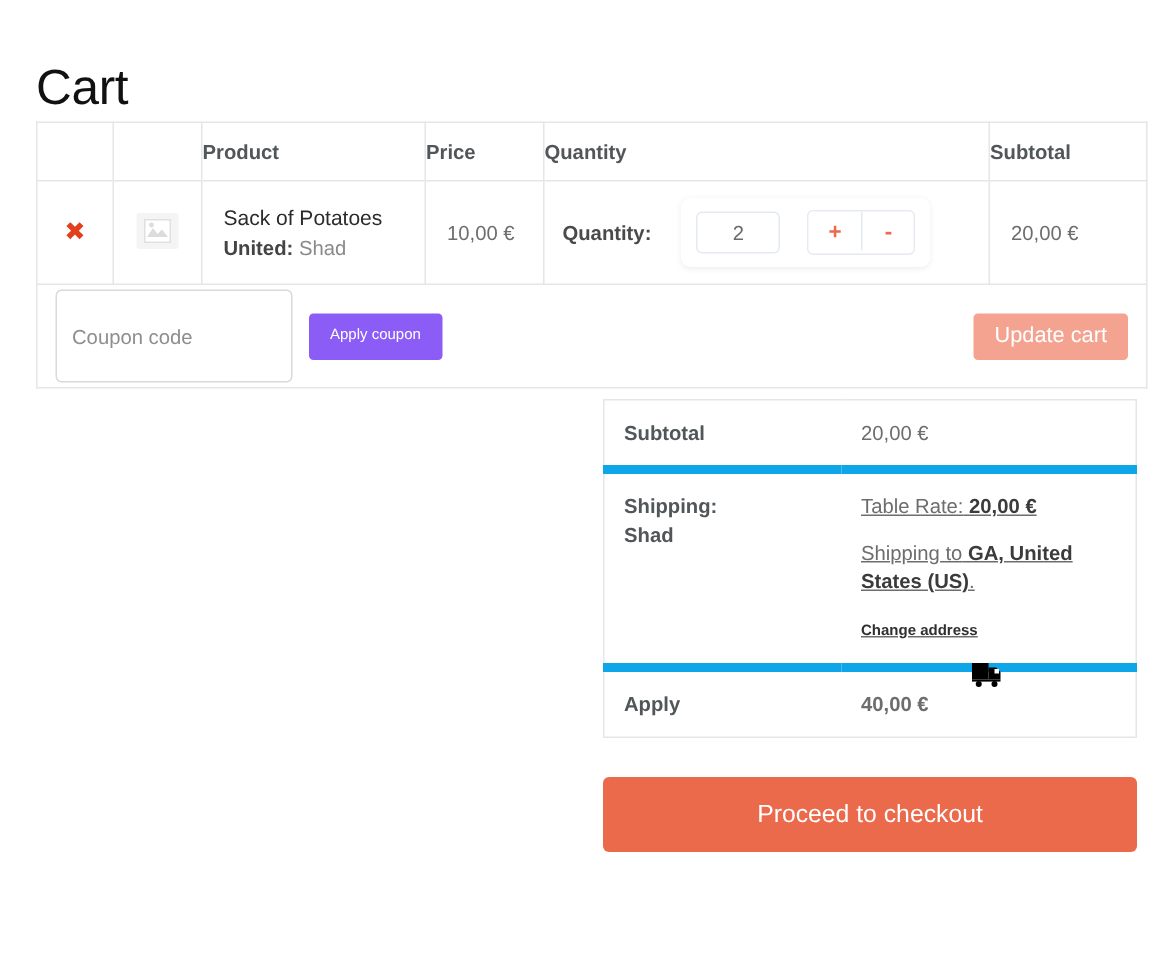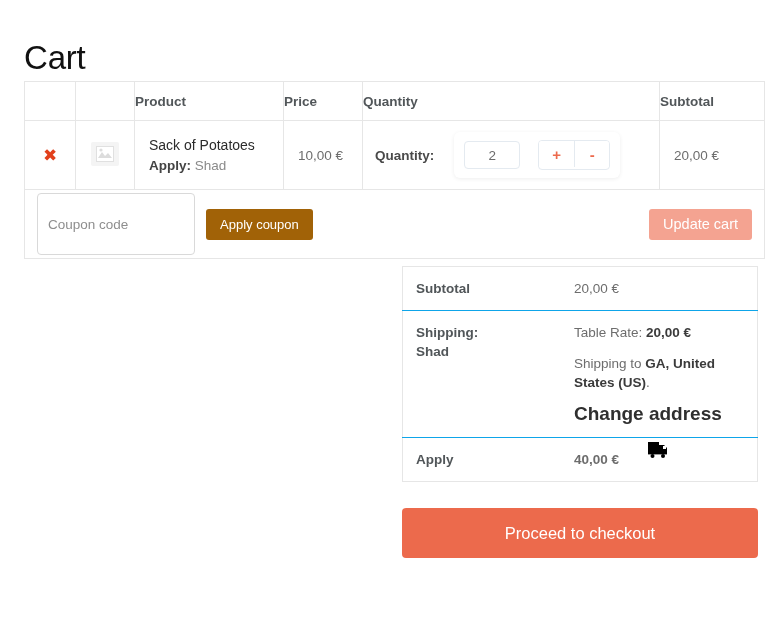--- a/index.html
+++ b/index.html
@@ -192,22 +192,22 @@
   .coupon-input::placeholder { color: #8e8e8e; }
   .btn {
     border: none;
     border-radius: 3px;
     color: #ffffff;
     font-family: "Liberation Sans", sans-serif;
     cursor: pointer;
     line-height: 1;
   }
   .btn-apply {
-    background: #a16207;
-    font-size: 13px;
+    background: #8b5cf6;
+    font-size: 10px;
     padding: 0 14px;
     height: 31px;
     margin-left: 11px;
   }
   .btn-update {
     background: #f4a391;
     font-size: 14.5px;
     padding: 0 14px;
     height: 31px;
     cursor: default;
@@ -229,43 +229,43 @@
   }
   table.totals-table {
     width: 100%;
     border-collapse: collapse;
     border: 1px solid #e6e6e6;
     background: #fff;
     table-layout: fixed;
   }
   table.totals-table th,
   table.totals-table td {
-    border-top: 1px solid #0ea5e9;
+    border-top: 6px solid #0ea5e9;
     padding: 12px 13px;
     vertical-align: top;
     font-size: 13.5px;
   }
   table.totals-table tr:first-child th,
   table.totals-table tr:first-child td { border-top: none; }
   table.totals-table th {
     width: 132px;
     text-align: left;
     font-weight: bold;
     color: #515659;
     line-height: 19px;
   }
   table.totals-table td { color: #6d6d6d; line-height: 19px; }
   td.value-strong b, .shipping-line b { color: #3b3b3b; font-weight: bold; }
-  .ship-line { margin: 0 0 12px 0; }
+  .ship-line { margin: 0 0 12px 0; text-decoration: underline; }
   .ship-line:last-child { margin-bottom: 0; }
   .change-address {
     color: #2f2f2f;
     font-weight: bold;
     text-decoration: none;
-    font-size: 19px;
+    font-size: 10px;
     cursor: pointer;
   }
   .total-value { font-size: 15px; font-weight: bold; color: #2f2f2f; }
 
   .checkout-btn {
     display: block;
     width: 100%;
     margin-top: 26px;
     height: 50px;
     background: #ec6a4c;
@@ -315,21 +315,21 @@
             <svg width="18" height="16" viewBox="0 0 18 16" xmlns="http://www.w3.org/2000/svg">
               <rect x="0.5" y="0.5" width="17" height="15" fill="#ffffff" stroke="#e0e0e0"></rect>
               <path d="M2 12 L6 6 L9 10 L12 7 L16 12 Z" fill="#dcdcdc"></path>
               <circle cx="5" cy="4" r="1.6" fill="#dcdcdc"></circle>
             </svg>
           </span>
         </td>
         <td class="product-cell">
           <div class="product-name">Sack of Potatoes</div>
           <div class="product-vendor">
-            <b>Apply:</b>
+            <b>United:</b>
             <span>Shad</span>
           </div>
         </td>
         <td class="price-cell">10,00 €</td>
         <td class="qty-cell">
           <div class="qty-inner">
             <span class="qty-label">Quantity:</span>
             <div class="qty-widget">
               <input class="qty-input" type="text" value="2" style="">
               <div class="qty-buttons">

